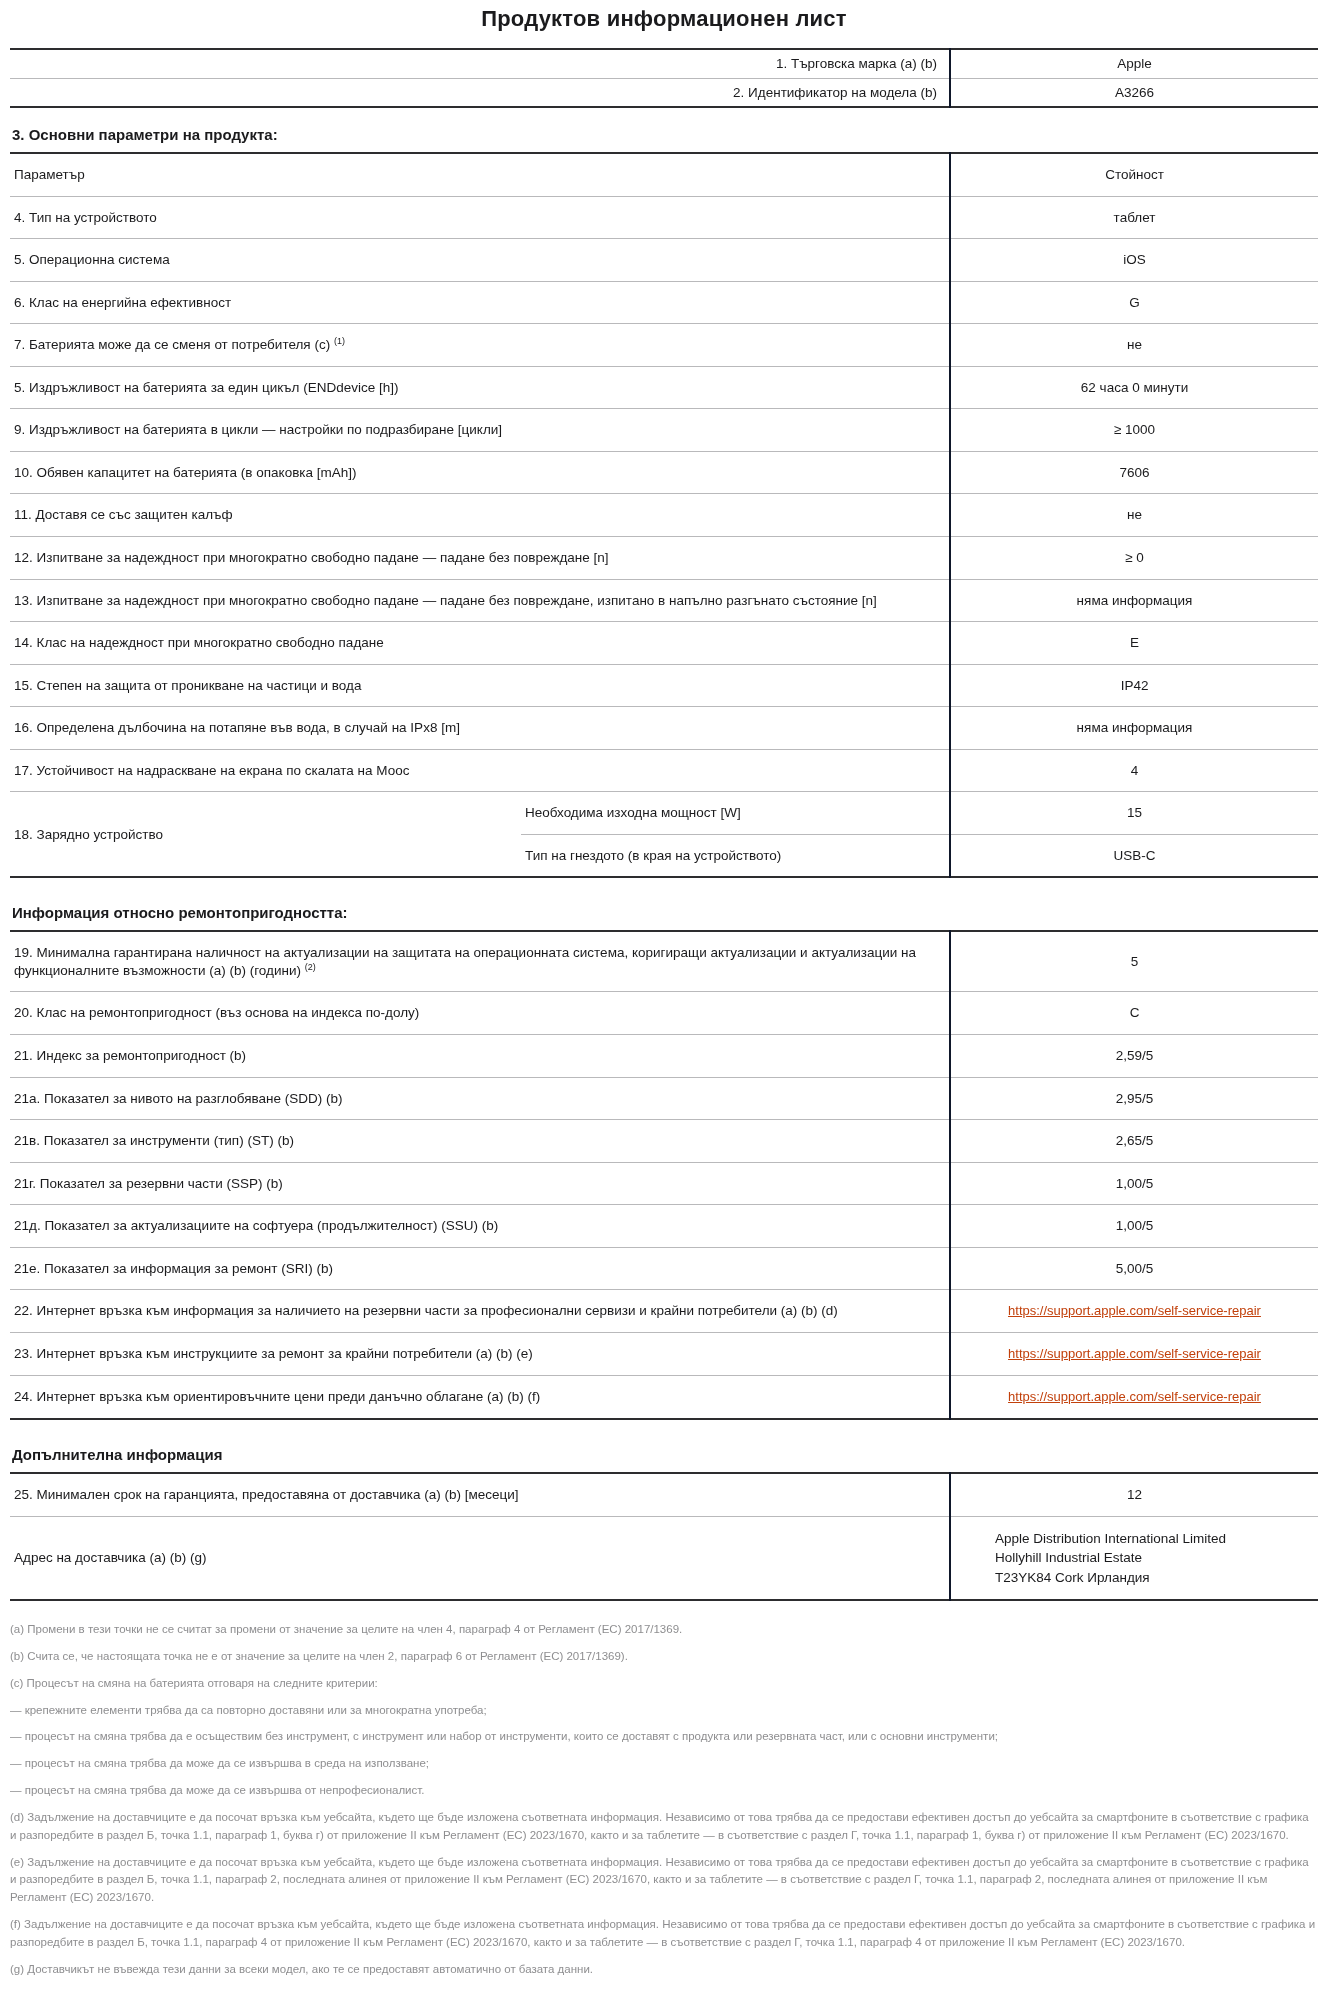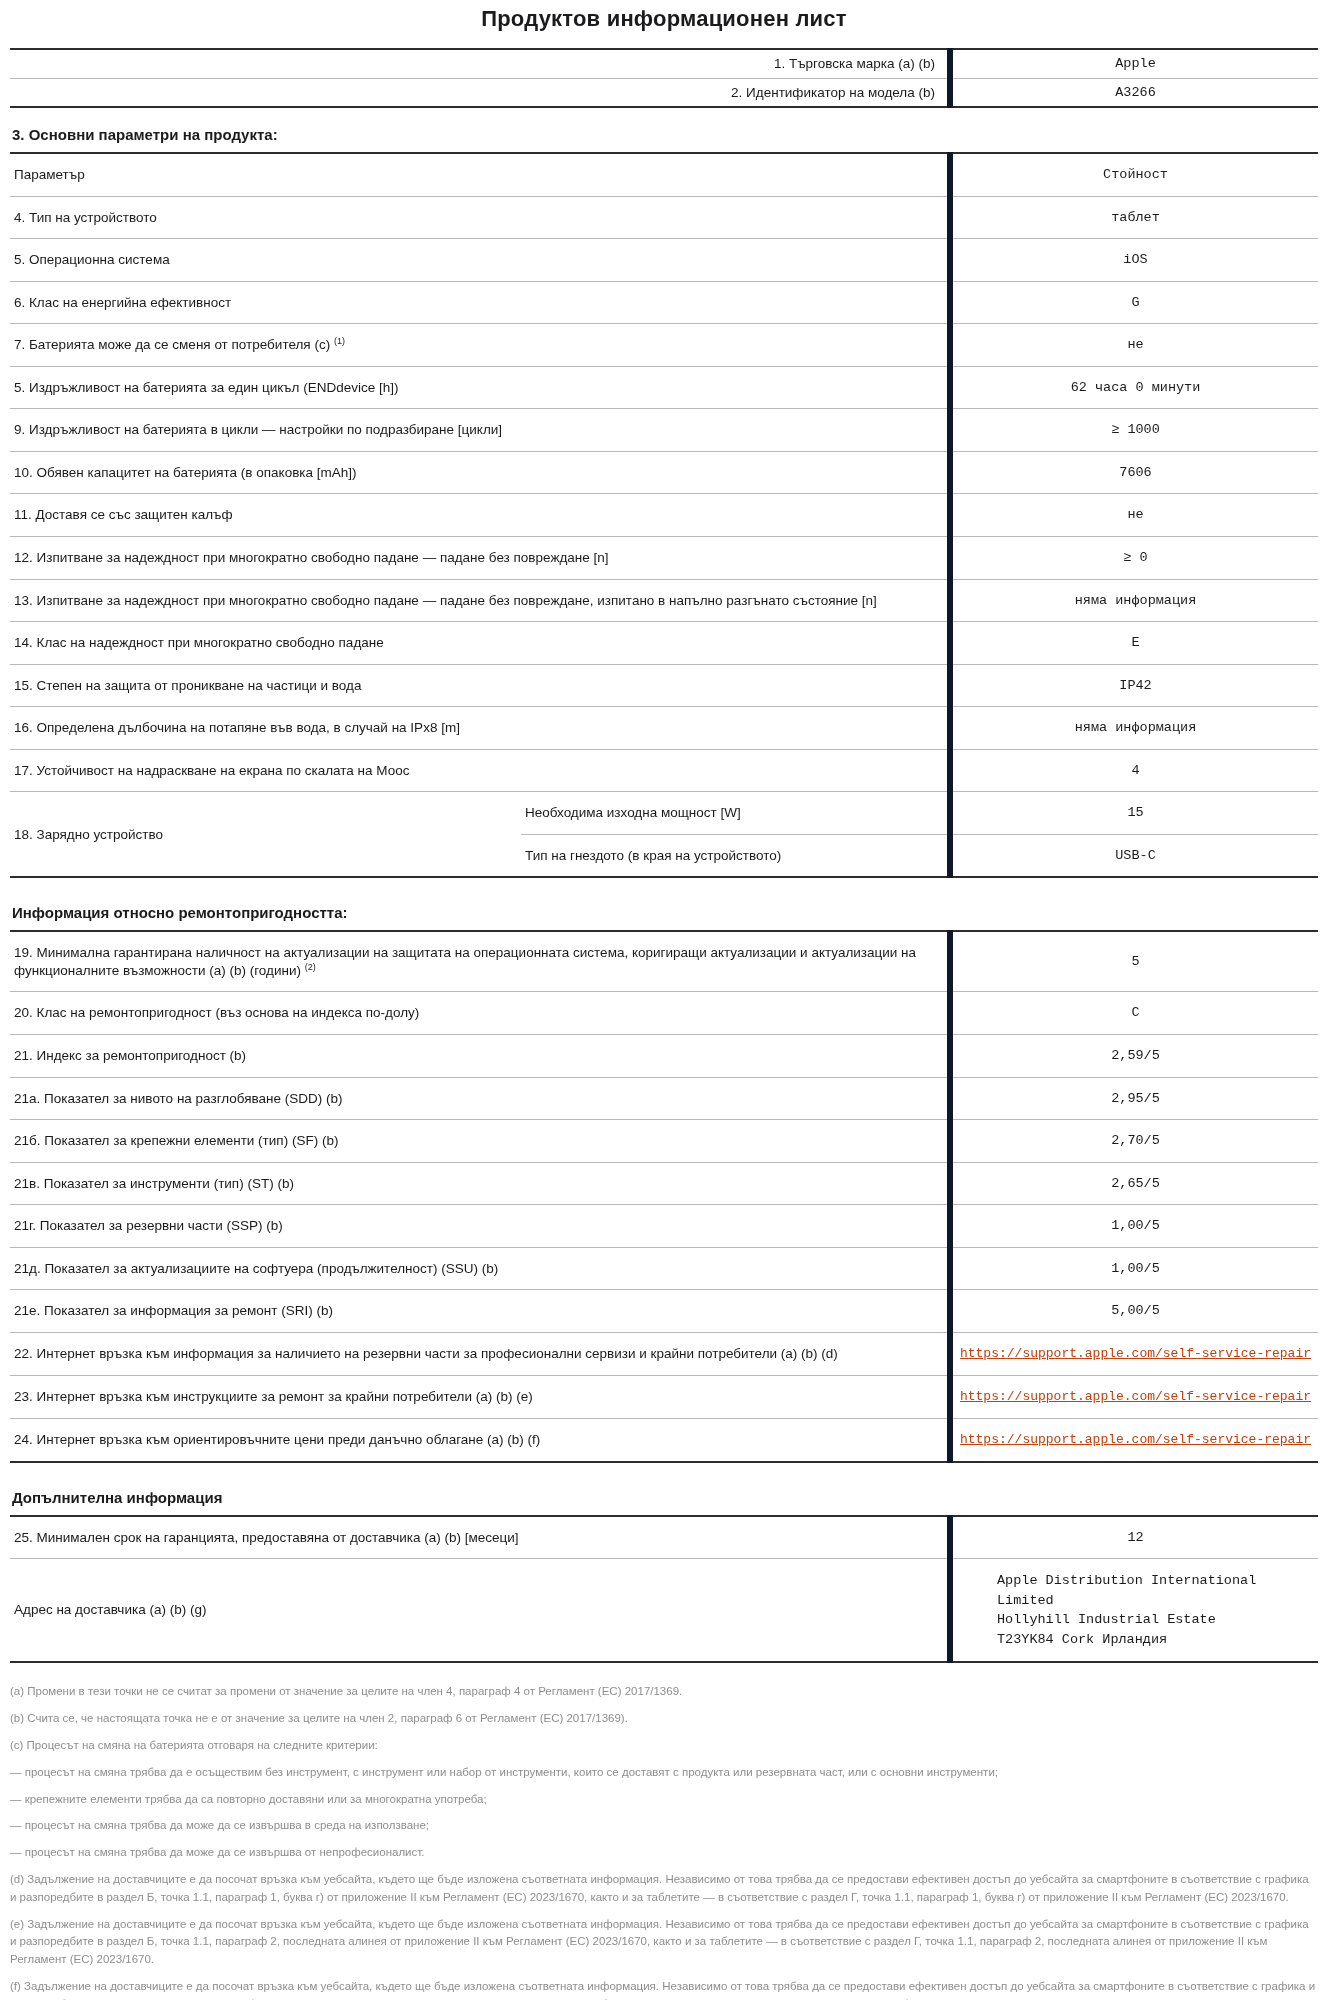--- a/index.html
+++ b/index.html
@@ -17,22 +17,21 @@
   }
 
   table{width:100%;border-collapse:collapse;table-layout:fixed;}
   .tbl{border-top:2px solid #2d2d2f;border-bottom:2px solid #2d2d2f;}
   .tbl td{font-size:13.5px;line-height:1.3;vertical-align:middle;}
   .tbl tr + tr td{border-top:1px solid #b9b9bb;}
 
   .label-cell{padding:12px 12px 12px 4px;text-align:left;}
   .val-cell{
     padding:12px 6px;text-align:center;
-    border-left:6px solid #0f172a;
-    font-family:Liberation Mono, monospace;
+    border-left:2px solid #0f172a;
   }
   .t-top .label-cell{padding:5px 12px 5px 4px;text-align:right;}
   .t-top .val-cell{padding:5px 6px;}
 
   .section-heading{
     font-size:15px;font-weight:bold;margin:18px 0 9px 2px;
   }
   .section-heading.sp{margin-top:26px;}
 
   sup.note{font-size:9px;vertical-align:super;line-height:0;}
@@ -180,24 +179,20 @@
       <td class="label-cell">20. Клас на ремонтопригодност (въз основа на индекса по-долу)</td>
       <td class="val-cell">C</td>
     </tr>
     <tr>
       <td class="label-cell">21. Индекс за ремонтопригодност (b)</td>
       <td class="val-cell">2,59/5</td>
     </tr>
     <tr>
       <td class="label-cell">21а. Показател за нивото на разглобяване (SDD) (b)</td>
       <td class="val-cell">2,95/5</td>
-    </tr>
-    <tr>
-      <td class="label-cell">21б. Показател за крепежни елементи (тип) (SF) (b)</td>
-      <td class="val-cell">2,70/5</td>
     </tr>
     <tr>
       <td class="label-cell">21в. Показател за инструменти (тип) (ST) (b)</td>
       <td class="val-cell">2,65/5</td>
     </tr>
     <tr>
       <td class="label-cell">21г. Показател за резервни части (SSP) (b)</td>
       <td class="val-cell">1,00/5</td>
     </tr>
     <tr>
@@ -249,22 +244,22 @@
         <div>T23YK84 Cork Ирландия</div>
       </td>
     </tr>
   </tbody>
     </table>
 
   <div class="footnotes">
     <p class="fn">(a) Промени в тези точки не се считат за промени от значение за целите на член 4, параграф 4 от Регламент (ЕС) 2017/1369.</p>
     <p class="fn">(b) Счита се, че настоящата точка не е от значение за целите на член 2, параграф 6 от Регламент (ЕС) 2017/1369).</p>
     <p class="fn">(c) Процесът на смяна на батерията отговаря на следните критерии:</p>
+    <p class="fn">— крепежните елементи трябва да са повторно доставяни или за многократна употреба;</p>
     <p class="fn">— процесът на смяна трябва да е осъществим без инструмент, с инструмент или набор от инструменти, които се доставят с продукта или резервната част, или с основни инструменти;</p>
-    <p class="fn">— крепежните елементи трябва да са повторно доставяни или за многократна употреба;</p>
     <p class="fn">— процесът на смяна трябва да може да се извършва в среда на използване;</p>
     <p class="fn">— процесът на смяна трябва да може да се извършва от непрофесионалист.</p>
     <p class="fn">(d) Задължение на доставчиците е да посочат връзка към уебсайта, където ще бъде изложена съответната информация. Независимо от това трябва да се предостави ефективен достъп до уебсайта за смартфоните в съответствие с графика и разпоредбите в раздел Б, точка 1.1, параграф 1, буква г) от приложение II към Регламент (ЕС) 2023/1670, както и за таблетите — в съответствие с раздел Г, точка 1.1, параграф 1, буква г) от приложение II към Регламент (ЕС) 2023/1670.</p>
     <p class="fn">(e) Задължение на доставчиците е да посочат връзка към уебсайта, където ще бъде изложена съответната информация. Независимо от това трябва да се предостави ефективен достъп до уебсайта за смартфоните в съответствие с графика и разпоредбите в раздел Б, точка 1.1, параграф 2, последната алинея от приложение II към Регламент (ЕС) 2023/1670, както и за таблетите — в съответствие с раздел Г, точка 1.1, параграф 2, последната алинея от приложение II към Регламент (ЕС) 2023/1670.</p>
     <p class="fn">(f) Задължение на доставчиците е да посочат връзка към уебсайта, където ще бъде изложена съответната информация. Независимо от това трябва да се предостави ефективен достъп до уебсайта за смартфоните в съответствие с графика и разпоредбите в раздел Б, точка 1.1, параграф 4 от приложение II към Регламент (ЕС) 2023/1670, както и за таблетите — в съответствие с раздел Г, точка 1.1, параграф 4 от приложение II към Регламент (ЕС) 2023/1670.</p>
     <p class="fn">(g) Доставчикът не въвежда тези данни за всеки модел, ако те се предоставят автоматично от базата данни.</p>
 
   </div>
 
 </div>

